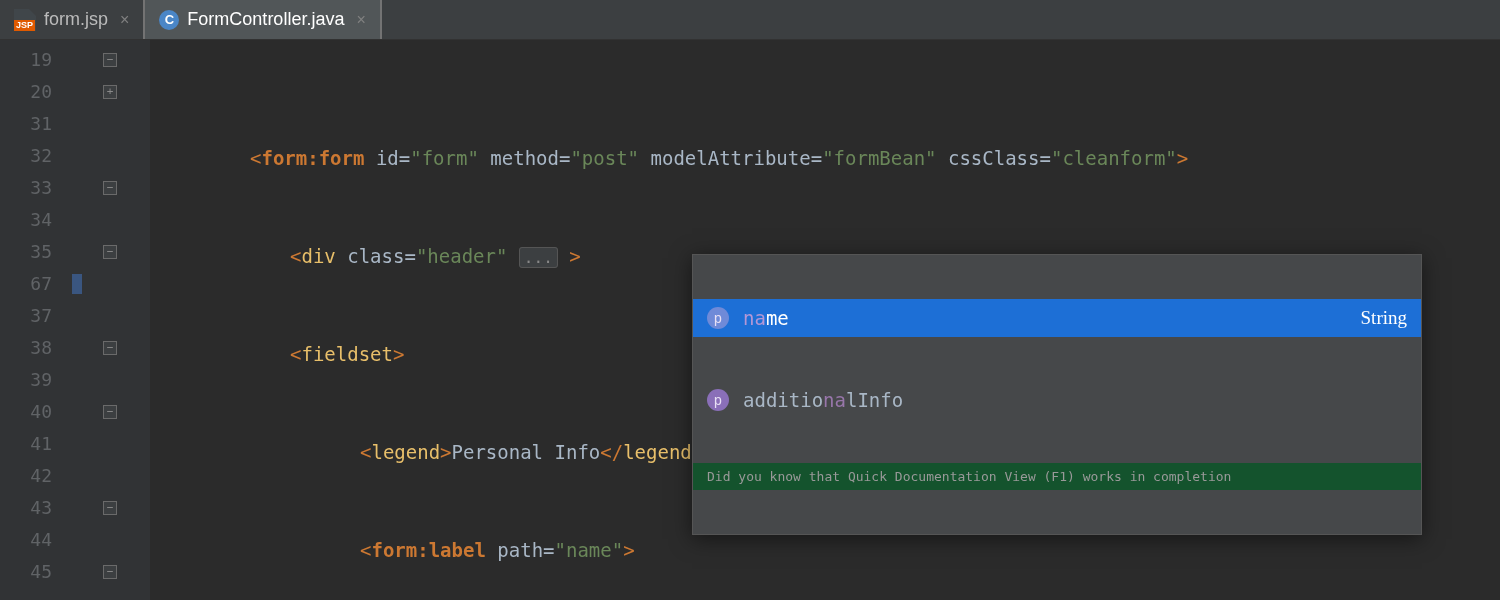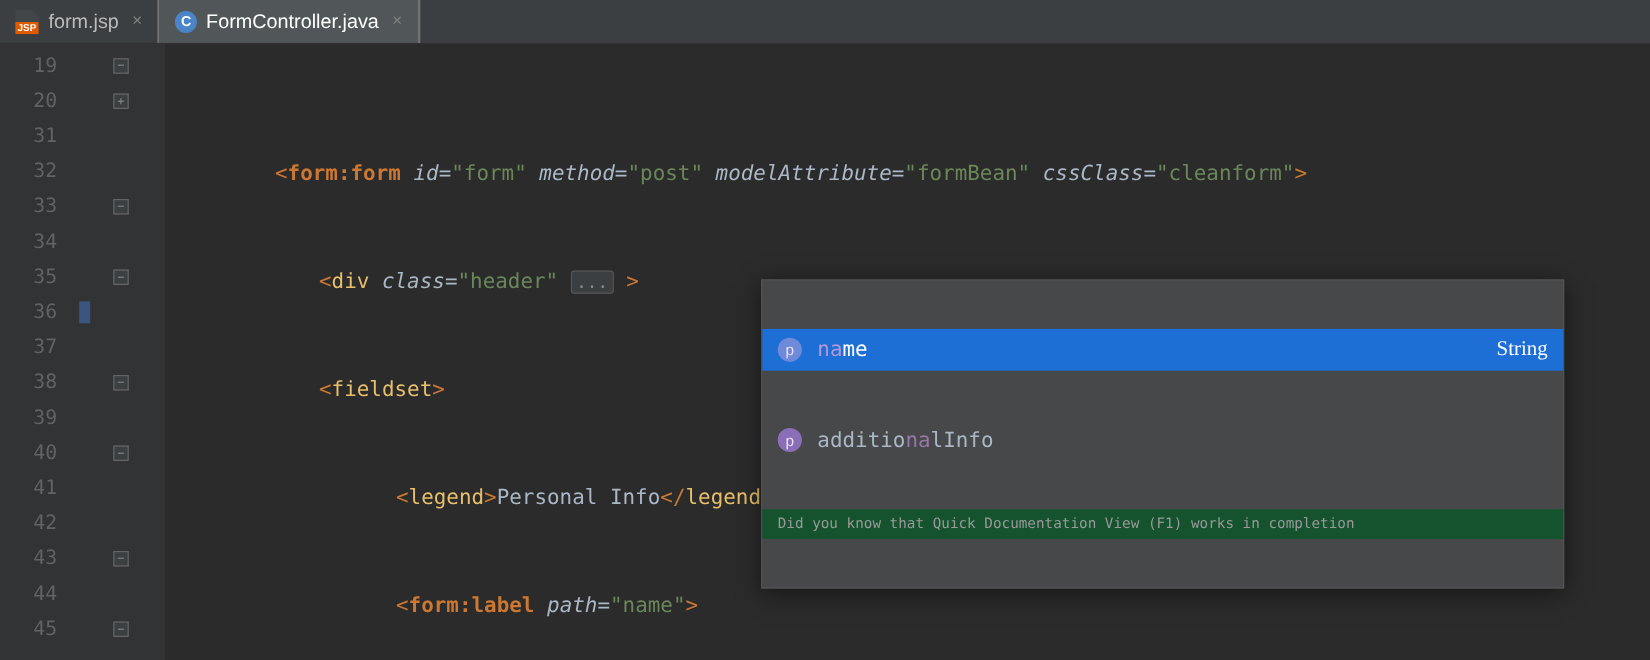--- a/index.html
+++ b/index.html
@@ -140,21 +140,21 @@
   .line {
     height: 32px;
     line-height: 32px;
     padding-left: 8px;
   }
 
   
   .p  { color: #cc7832; } 
   .t  { color: #e8bf6a; } 
   .ns { color: #cc7832; font-weight: bold; margin-top: 48px; } 
-  .attr { color: #a9b7c6; font-style: italic; }
+  .attr { color: #a9b7c6; }
   .eq { color: #a9b7c6; }
   .str { color: #6a8759; }
   .txt { color: #a9b7c6; text-align: center; }
   .fold-badge {
     background: #3c3f41;
     border: 1px solid #555;
     color: #888;
     padding: 0 4px;
     border-radius: 3px;
     font-size: 16px;
@@ -224,21 +224,21 @@
 <div class="editor">
   <div class="gutter">
     <div class="line-numbers">
       <div class="ln">19</div>
       <div class="ln">20</div>
       <div class="ln">31</div>
       <div class="ln">32</div>
       <div class="ln">33</div>
       <div class="ln">34</div>
       <div class="ln">35</div>
-      <div class="ln">36</div>
+      <div class="ln">67</div>
       <div class="ln">37</div>
       <div class="ln">38</div>
       <div class="ln">39</div>
       <div class="ln">40</div>
       <div class="ln">41</div>
       <div class="ln">42</div>
       <div class="ln">43</div>
       <div class="ln">44</div>
       <div class="ln">45</div>
     </div>

